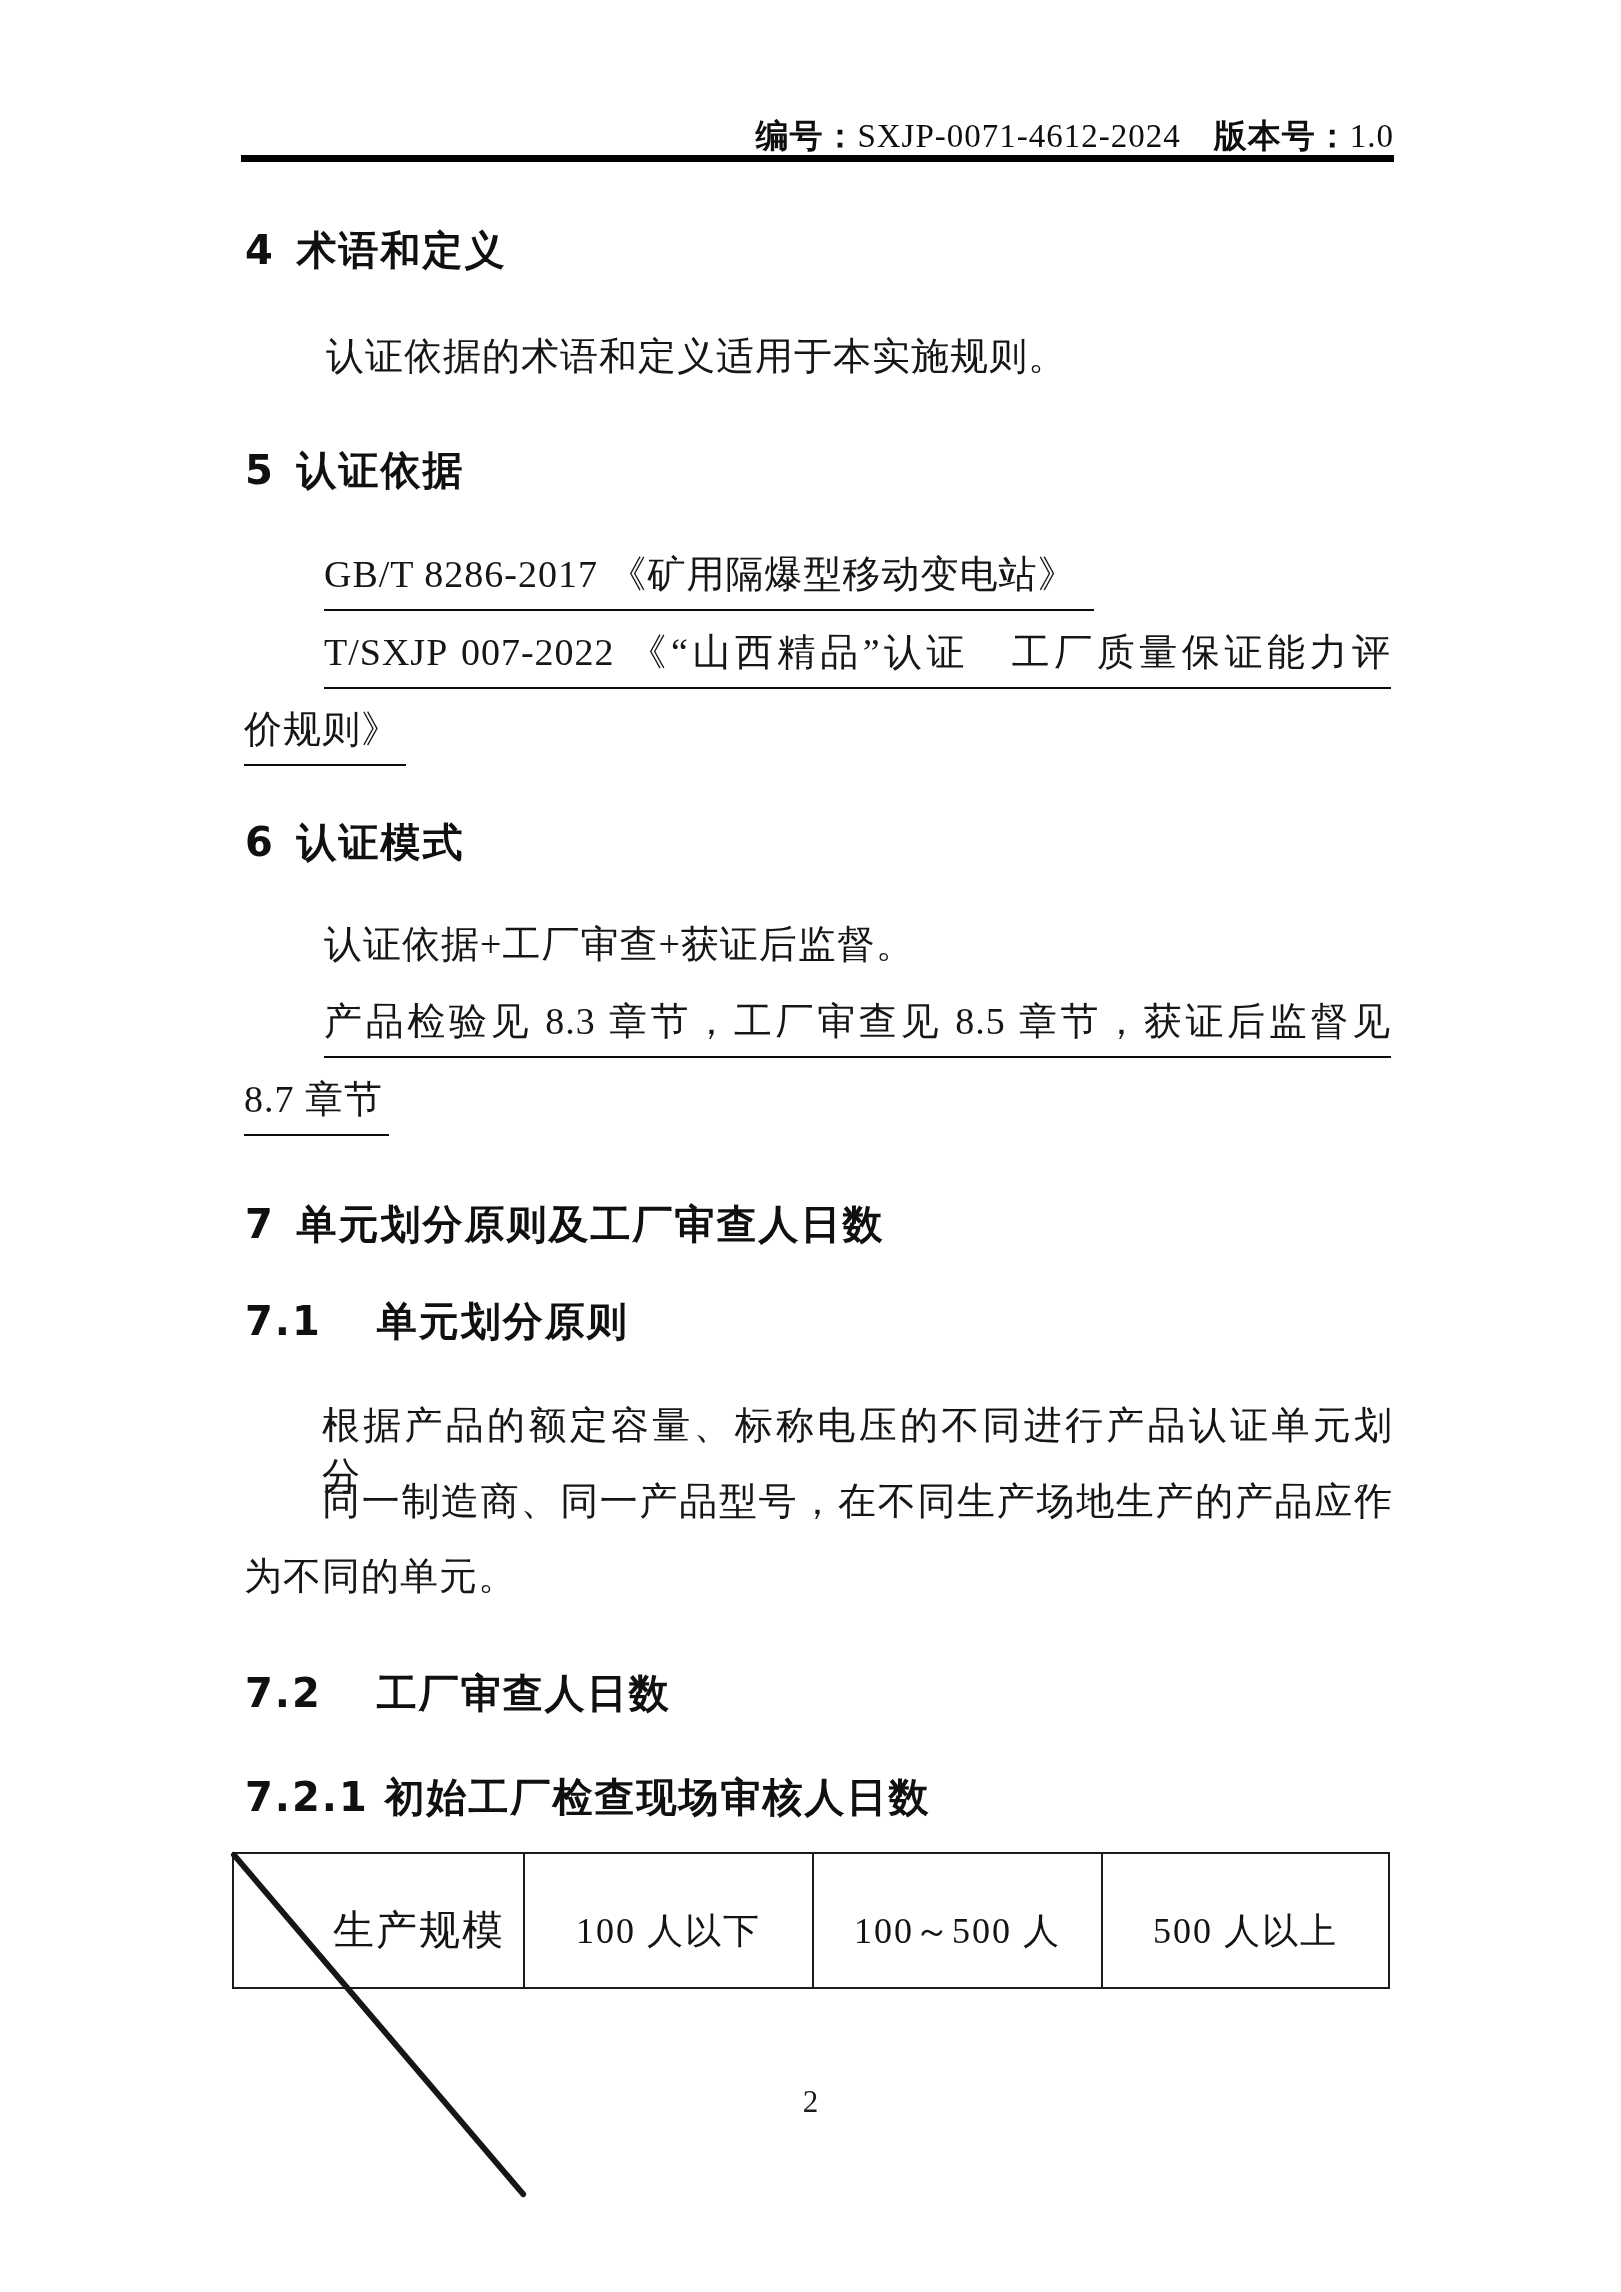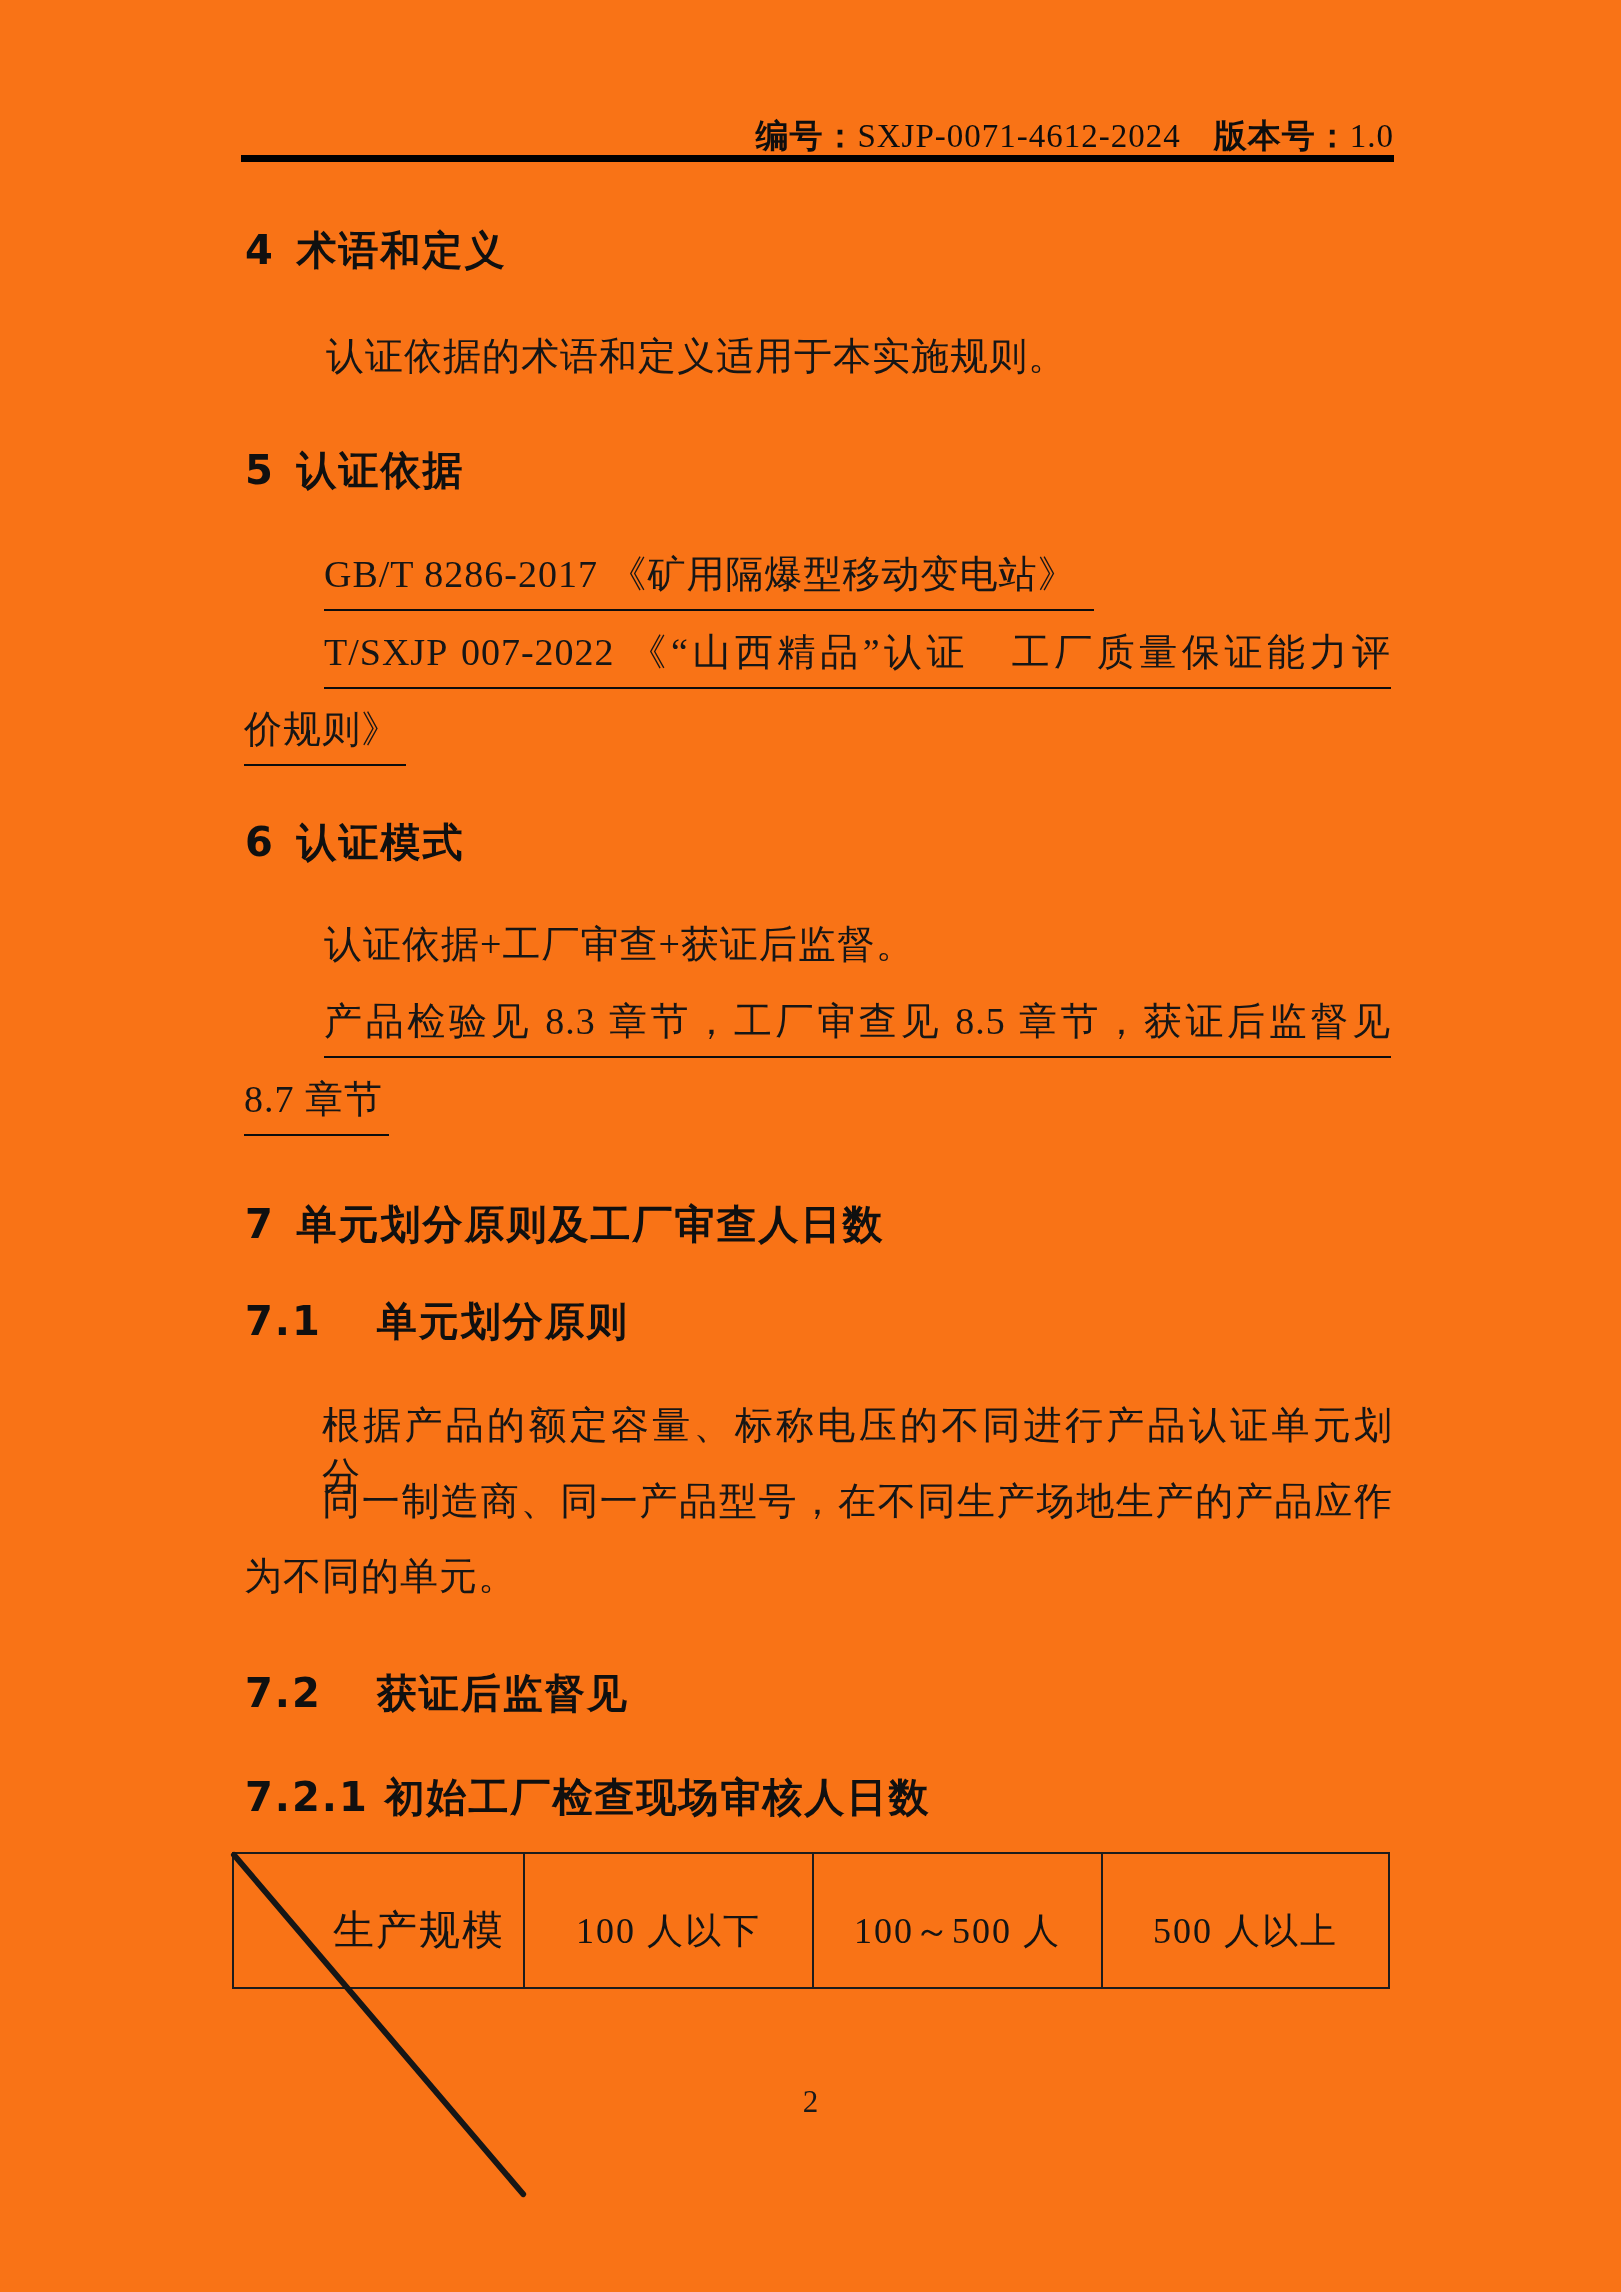--- a/index.html
+++ b/index.html
@@ -1,20 +1,20 @@
 <!DOCTYPE html>
 <html><head>
 <meta charset="utf-8">
 <style>
   html,body{margin:0;padding:0;background:#e8e8e8;}
   .page{
     position:relative;
     width:1621px;height:2293px;
     margin:0 auto;
-    background:#f97316;
+    background:#ffffff;
     color:#131313;
     font-family:"Liberation Serif","DejaVu Serif",serif;
     overflow:hidden;
   }
   
   .hdr{
     position:absolute;top:114px;left:241px;width:1153px;
     text-align:right;font-size:33px;letter-spacing:1px;white-space:nowrap;
     color:#0e0e0e;
   }
@@ -120,21 +120,21 @@
   </div>
 
   <div class="h" id="h71">
     <span class="num">7.1</span><span>单元划分原则</span>
   </div>
   <div class="bl just" id="p1">根据产品的额定容量、标称电压的不同进行产品认证单元划分。</div>
   <div class="bl just" id="p2a">同一制造商、同一产品型号，在不同生产场地生产的产品应作</div>
   <div class="bl" id="p2b">为不同的单元。</div>
 
   <div class="h" id="h72">
-    <span class="num">7.2</span><span>获证后监督见</span>
+    <span class="num">7.2</span><span>工厂审查人日数</span>
   </div>
   <div class="h" id="h721">
     <span class="num">7.2.1</span><span>初始工厂检查现场审核人日数</span>
   </div>
 
   <div class="tbl">
     <div class="cell c0">
       <span class="corner-label">生产规模</span>
     </div>
     <div class="cell c1">100 人以下</div>

